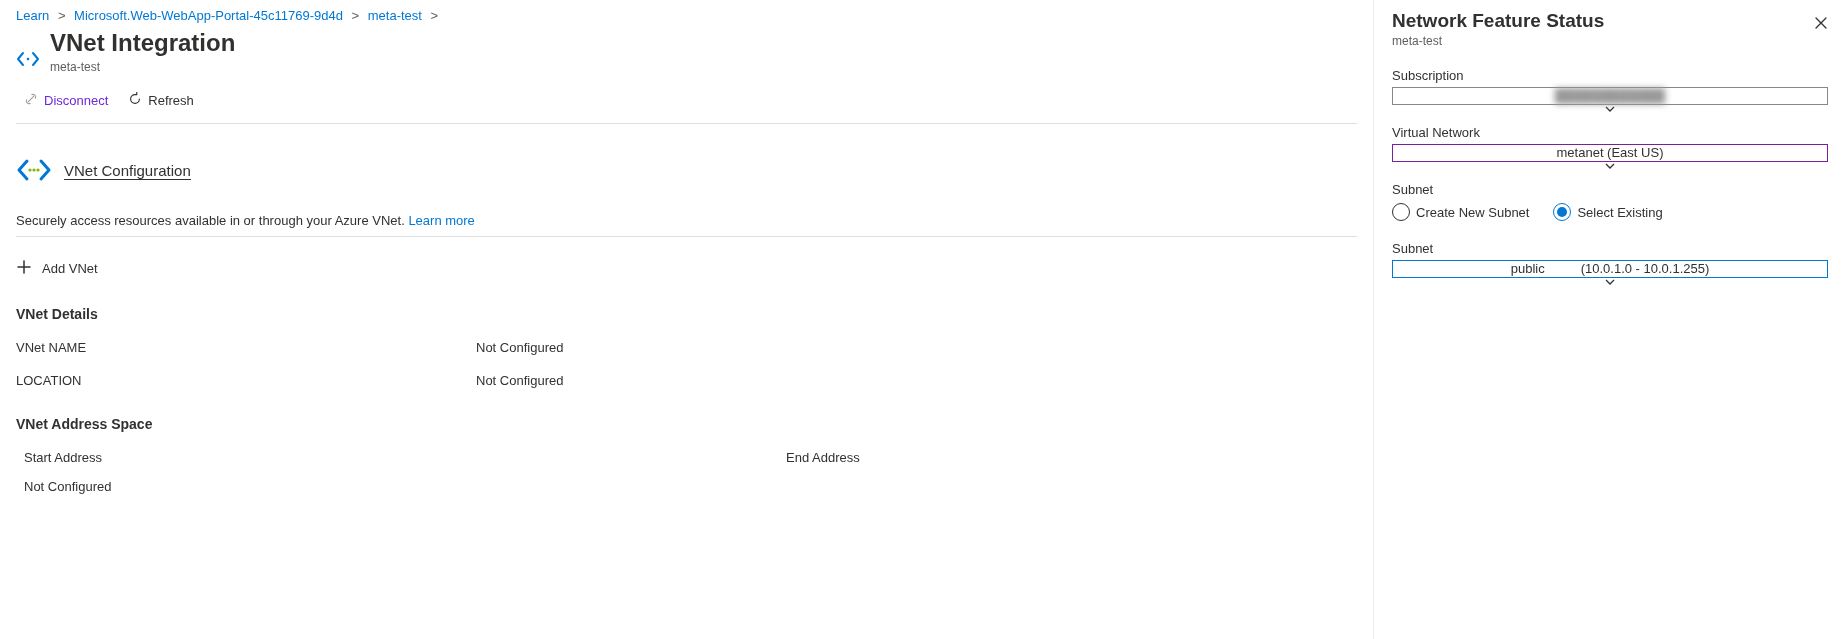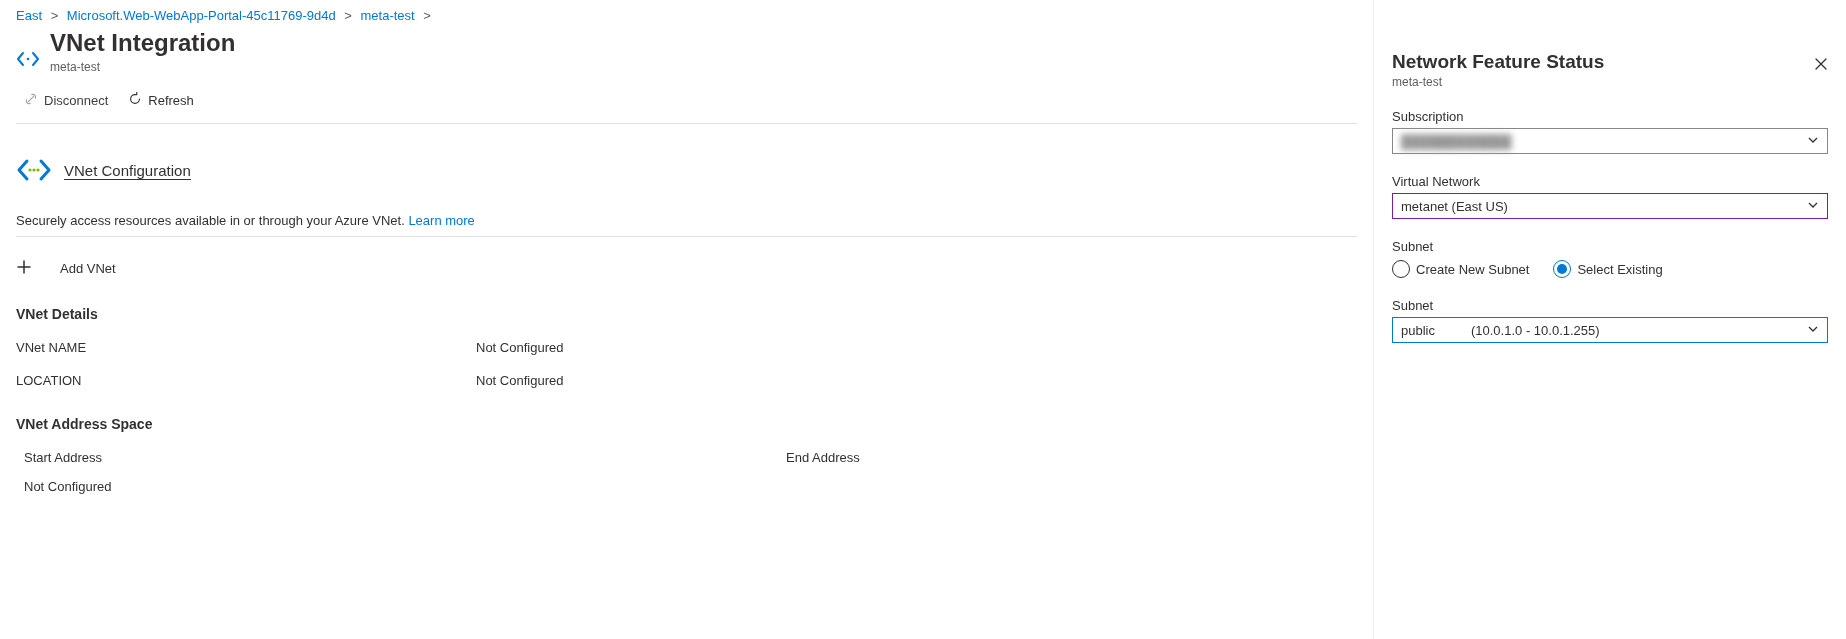--- a/index.html
+++ b/index.html
@@ -54,21 +54,21 @@
     display: inline-flex;
     align-items: center;
     gap: 6px;
     background: none;
     border: none;
     padding: 4px 8px;
     font: inherit;
     cursor: pointer;
     color: #323130;
   }
-  .toolbar-btn.disabled { color: #404040; cursor: default; text-align: right; }
+  .toolbar-btn.disabled { color: #6d28d9; cursor: default; text-align: right; }
   .toolbar-btn svg { width: 14px; height: 14px; }
   .section-head {
     display: flex;
     align-items: center;
     gap: 12px;
     margin-top: 28px;
   }
   .section-title {
     font-size: 15px;
     font-weight: 400;
@@ -78,21 +78,21 @@
   .desc-row {
     margin-top: 22px;
     font-size: 13px;
     padding-bottom: 8px;
     border-bottom: 1px solid #e1dfdd;
   }
   .desc-row a { color: #0078d4; text-decoration: none; }
   .add-row {
     display: inline-flex;
     align-items: center;
-    gap: 28px;
+    gap: 10px;
     margin-top: 22px;
     cursor: pointer;
     font-size: 13px;
     background: none;
     border: none;
     padding: 0;
     font-family: inherit;
     color: #323130;
   }
   .add-row svg { width: 16px; height: 16px; }
@@ -121,49 +121,49 @@
     padding: 8px;
     font-size: 13px;
   }
   
   .panel {
     width: 472px;
     flex: 0 0 472px;
     padding: 10px 18px 0 18px;
     position: relative;
     background: #fff;
-    margin-top: 41px;
   }
   .panel-title {
     font-size: 19px;
     font-weight: 600;
     margin: 0;
   }
   .panel-sub { font-size: 12px; color: #605e5c; margin-top: 2px; }
   .close-btn {
     position: absolute;
     top: 12px; right: 14px;
     background: none; border: none;
     cursor: pointer;
     padding: 4px;
   }
   .close-btn svg { width: 14px; height: 14px; }
   .field { margin-top: 20px; }
   .field-label { font-size: 13px; margin-bottom: 4px; display: block; }
   .select {
     width: 100%;
-    height: 26px;
+    height: 18px;
     border: 1px solid #8a8886;
     background: #fff;
     display: flex;
     align-items: center;
     justify-content: space-between;
     padding: 0 8px;
     font-size: 13px;
     cursor: pointer;
+    flex-direction: column;
   }
   .select.vnet { border-color: #7b1fa2; }
   .select.subnet { border-color: #0078d4; }
   .select svg { width: 12px; height: 12px; }
   .select .blur { filter: blur(3px); color: #999; }
   .radio-row { display: flex; gap: 24px; margin-top: 6px; align-items: flex-end; }
   .radio-opt { display: inline-flex; align-items: center; gap: 6px; cursor: pointer; font-size: 13px; }
   .radio {
     width: 18px; height: 18px; border-radius: 50%;
     border: 1px solid #323130;
@@ -176,21 +176,21 @@
   }
   .subnet-val { display: flex; gap: 36px; }
   .subnet-val .range { color: #323130; }
 </style>
 </head>
 <body>
 
 <div class="main">
 
   <nav class="breadcrumb">
-    <a href="#">East</a>
+    <a href="#">Learn</a>
     <span class="breadcrumb-sep">&gt;</span>
     <a href="#">Microsoft.Web-WebApp-Portal-45c11769-9d4d</a>
     <span class="breadcrumb-sep">&gt;</span>
     <a href="#">meta-test</a>
     <span class="breadcrumb-sep">&gt;</span>
   </nav>
 
   <div class="page-head">
     <span class="icon-box">
       <svg width="24" height="24" viewBox="0 0 24 24">

